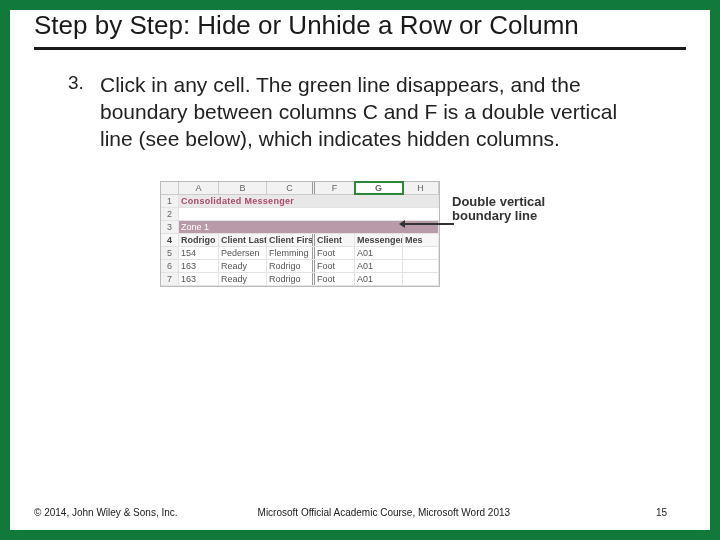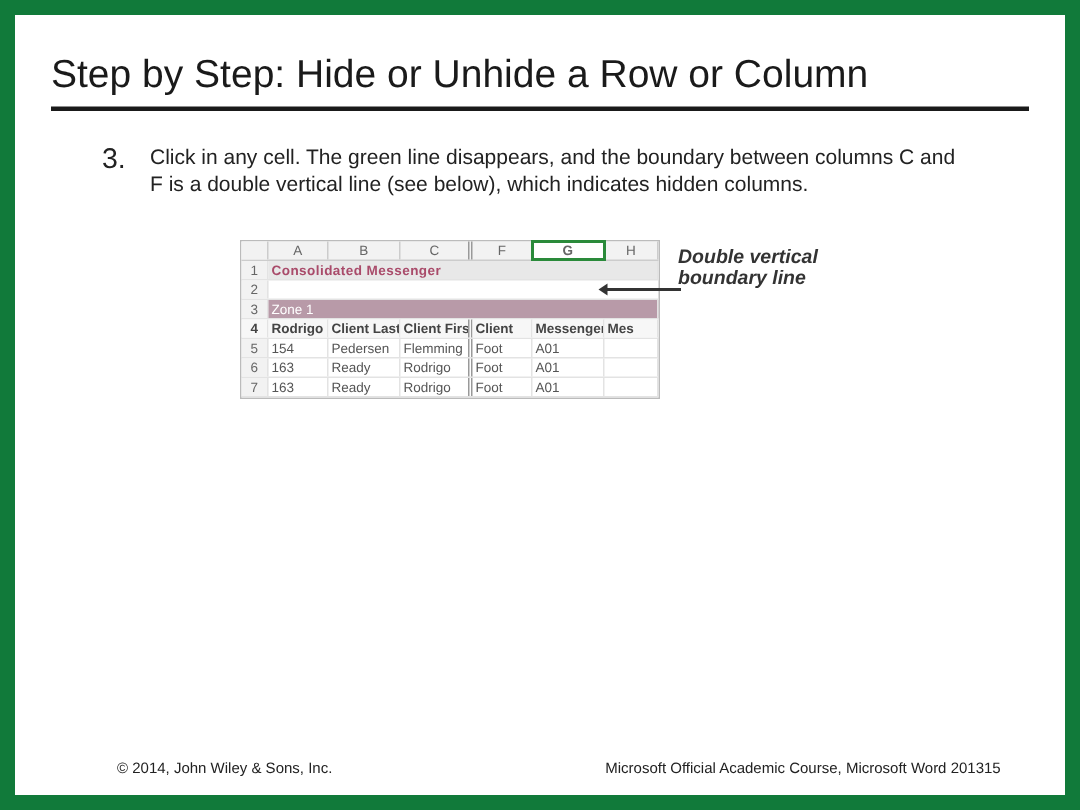--- a/index.html
+++ b/index.html
@@ -7,21 +7,21 @@
     width: 720px;
     height: 540px;
     background: #117a3a;
     font-family: Arial, Helvetica, sans-serif;
     overflow: hidden;
   }
   .slide {
     position: absolute;
     top: 10px; left: 10px; right: 10px; bottom: 10px;
     background: #fff;
-    padding: 24px 24px 10px 24px;
+    padding: 0 24px 10px 24px;
   }
   .title {
     font-size: 26px;
     color: #1a1a1a;
     line-height: 1.2;
     padding-bottom: 6px;
     border-bottom: 3px solid #1a1a1a;
     margin-bottom: 22px;
     font-weight: 400;
   }
@@ -29,21 +29,21 @@
     display: flex;
     padding-left: 34px;
   }
   .num {
     width: 32px;
     font-size: 19px;
     color: #222;
   }
   .text {
     flex: 1;
-    font-size: 14px;
+    font-size: 21px;
     color: #222;
     line-height: 1.28;
     padding-right: 40px;
   }
   .figure {
     margin: 28px auto 0;
     width: 400px;
     position: relative;
   }
   .sheet {
@@ -70,23 +70,22 @@
   .row div { border-right:1px solid #e3e3e3; padding:1px 2px; font-size:9px; white-space:nowrap; overflow:hidden;}
   .wA{width:40px}.wB{width:48px}.wC{width:48px}.wF{width:40px}.wG{width:48px}.wH{width:36px}
   .dbl { border-right: 3px double #999 !important; }
   .titlebar { background:#e8e8e8; text-align:left; font-weight:bold; color:#a94b6a; font-size:11px; padding:2px 0; letter-spacing:0.3px;}
   .subbar { background:#7a4a6a; color:#fff; text-align:center; font-size:9px; padding:2px 0;}
   .zonebar { background:#b89aa8; color:#fff; text-align:left; font-size:8px; padding:1px 0;}
   .hdrrow div { background:#f7f7f7; font-weight:bold; color:#444;}
   .gsel { outline:2px solid #2a8a3a; outline-offset:-1px; font-weight:bold; background:#fff;}
   .callout {
     position:absolute;
-    top: 4px; left: 292px;
+    top: 14px; left: 292px;
     width: 110px;
-    font-style: italic;
   }
   .callout .label {
     font-family: Arial, sans-serif;
     font-weight: bold;
     font-size: 13px;
     color: #333;
     line-height: 1.1;
   }
   .callout .arrow {
     width: 50px; height: 2px; background:#333;
@@ -96,23 +95,22 @@
     content:""; position:absolute; left:-5px; top:-3px;
     border-right:6px solid #333; border-top:4px solid transparent; border-bottom:4px solid transparent;
   }
   .footer {
     position:absolute;
     left:24px; right:24px; bottom:12px;
     display:flex;
     justify-content:space-between;
     font-size:10px;
     color:#222;
-    margin-left:44px;
   }
-  .footer .mid { flex:1; text-align:right; padding-left:80px;}
+  .footer .mid { flex:1; text-align:left; padding-left:80px;}
   .footer .pg { width:30px; text-align:left;}
 </style>
 </head>
 <body>
 
 <div class="slide">
   <h1 class="title">Step by Step: Hide or Unhide a Row or Column</h1>
 
   <div class="body">
     <div class="num">3.</div>

